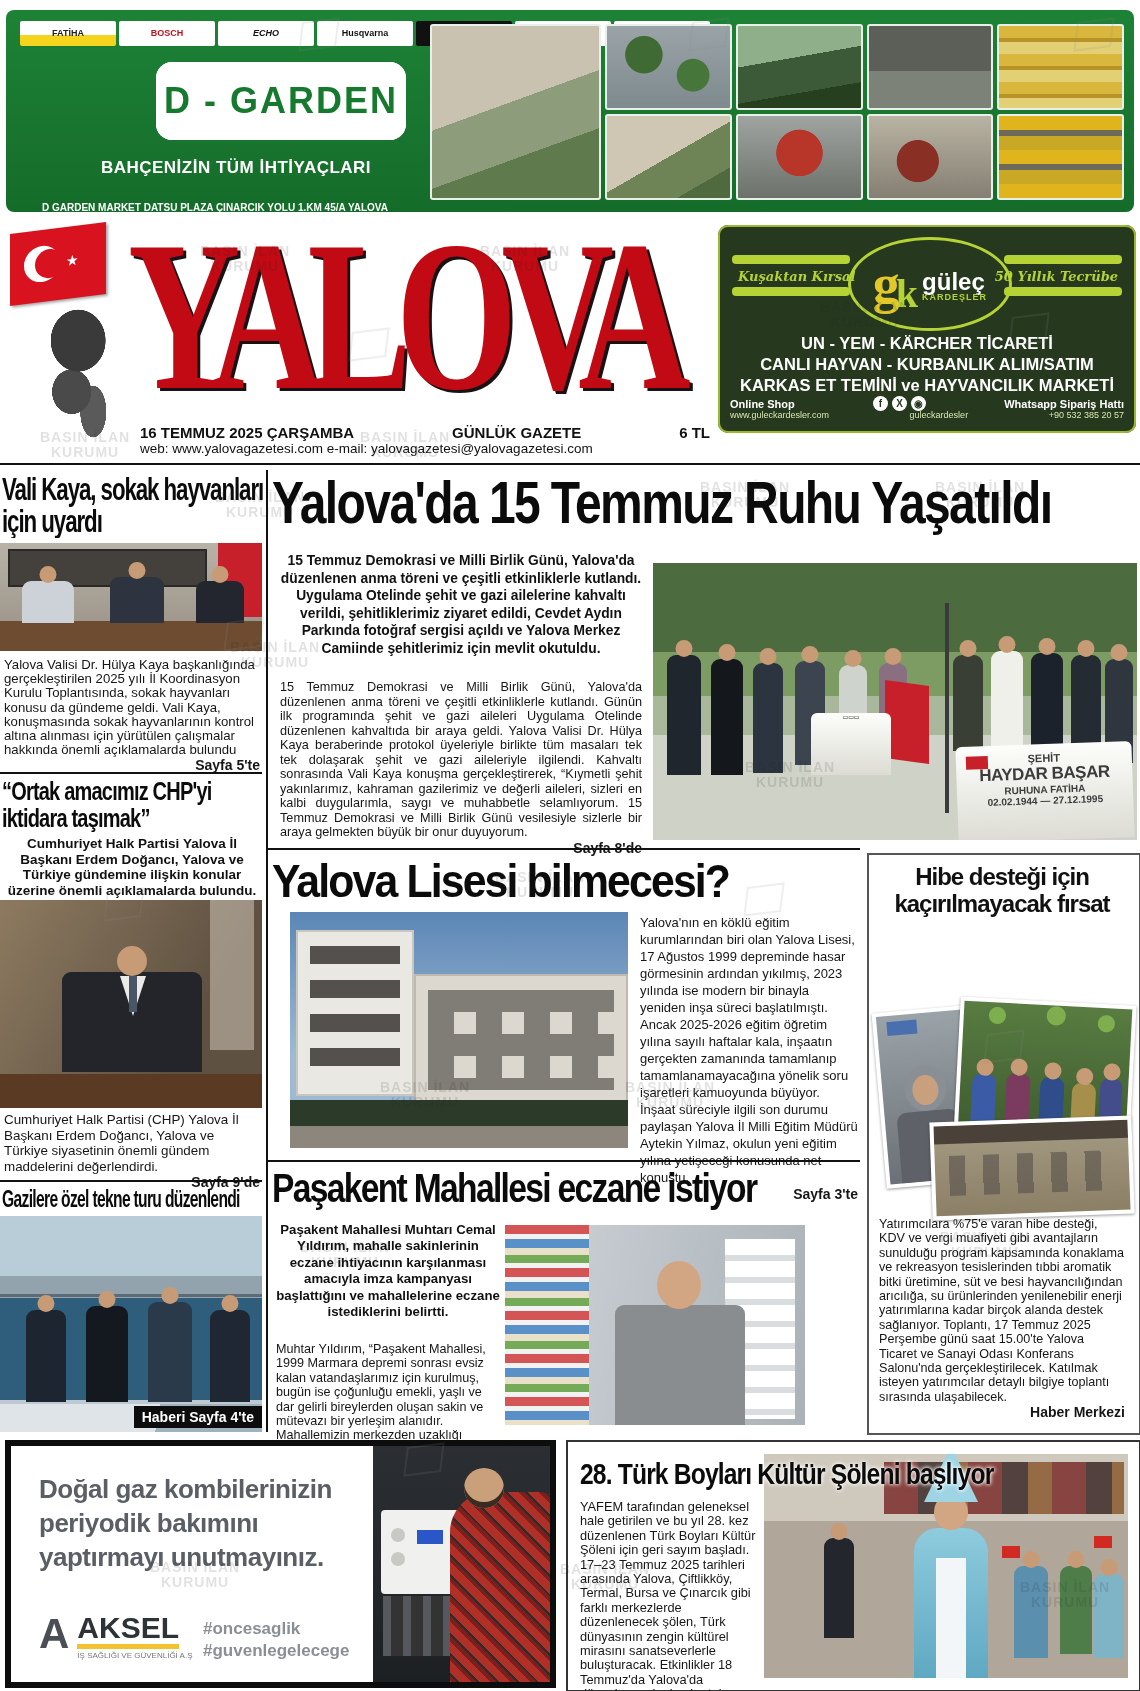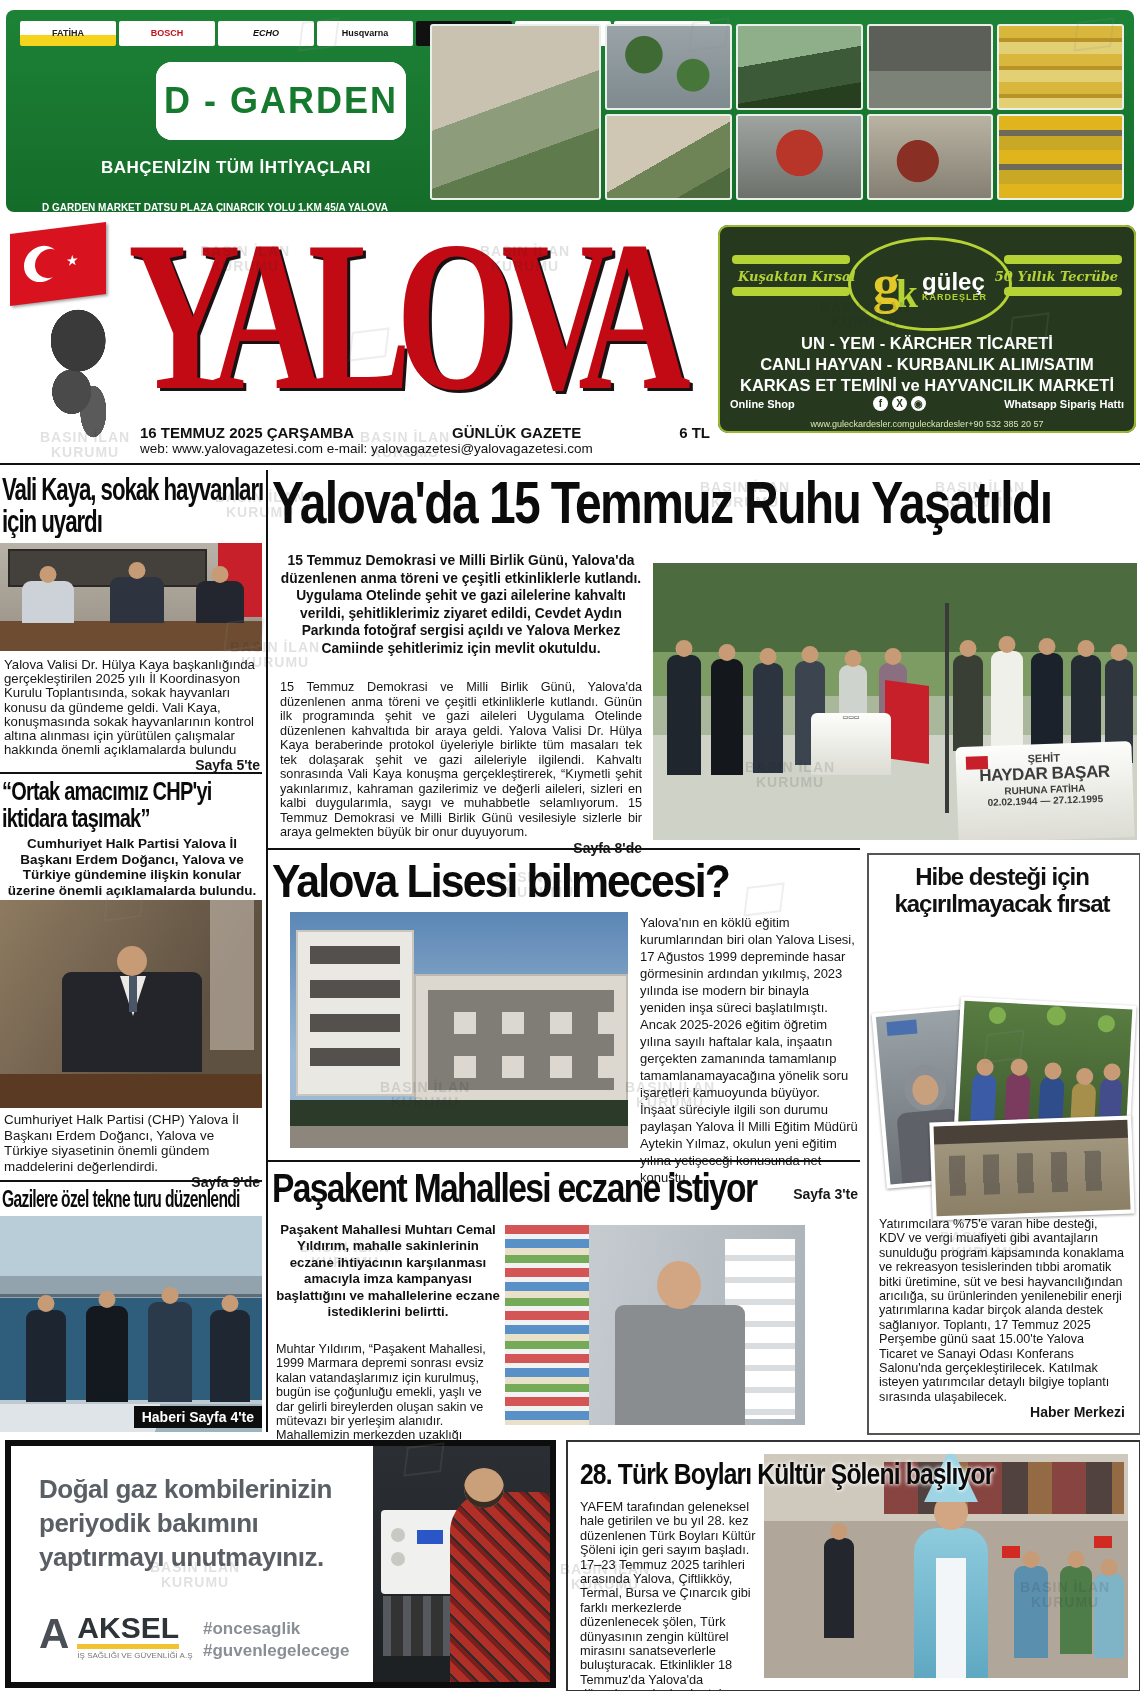--- a/index.html
+++ b/index.html
@@ -62,21 +62,21 @@
   .goval .nm{font:bold 24px "Liberation Sans",sans-serif;color:#fff;line-height:20px;margin-top:6px;}
   .goval .nm small{display:block;font:bold 9px "Liberation Sans",sans-serif;color:#b5d334;letter-spacing:1px;}
   .gscript{position:absolute;top:44px;font:italic bold 13px "DejaVu Serif",serif;color:#b5d334;}
   .glines{position:absolute;left:0;top:108px;width:100%;text-align:center;
           font:bold 16.5px "Liberation Sans",sans-serif;line-height:21px;}
   .gbottom{position:absolute;left:12px;bottom:22px;width:394px;display:flex;align-items:center;
            justify-content:space-between;font:bold 11px "Liberation Sans",sans-serif;}
   .gsoc{display:flex;gap:4px;}
   .gsoc i{width:15px;height:15px;border-radius:50%;background:#fff;color:#26391f;
           font:bold 10px/15px "Liberation Sans",sans-serif;text-align:center;font-style:normal;}
-  .gfoot{position:absolute;left:12px;bottom:4px;width:394px;display:flex;justify-content:center;
+  .gfoot{position:absolute;left:12px;bottom:13px;width:394px;display:flex;justify-content:space-between;
          font:9px "Liberation Sans",sans-serif;color:#d8e6b0;margin-top:14px;}
   
   .hrule{position:absolute;height:2px;background:#111;z-index:4;}
   .vrule{position:absolute;width:2px;background:#111;z-index:4;}
   
   .sq{display:inline-block;transform-origin:0 0;white-space:nowrap;font-weight:bold;color:#0b0b0b;}
   .body{font:13px/14.6px "Liberation Sans",sans-serif;text-align:justify;color:#161616;}
   .lead{font:bold 13.8px/17.5px "Liberation Sans",sans-serif;text-align:center;color:#111;}
   .pg{font:bold 14px "Liberation Sans",sans-serif;text-align:right;display:block;}
   .photo{position:absolute;overflow:hidden;z-index:1;background:#bbb;}

